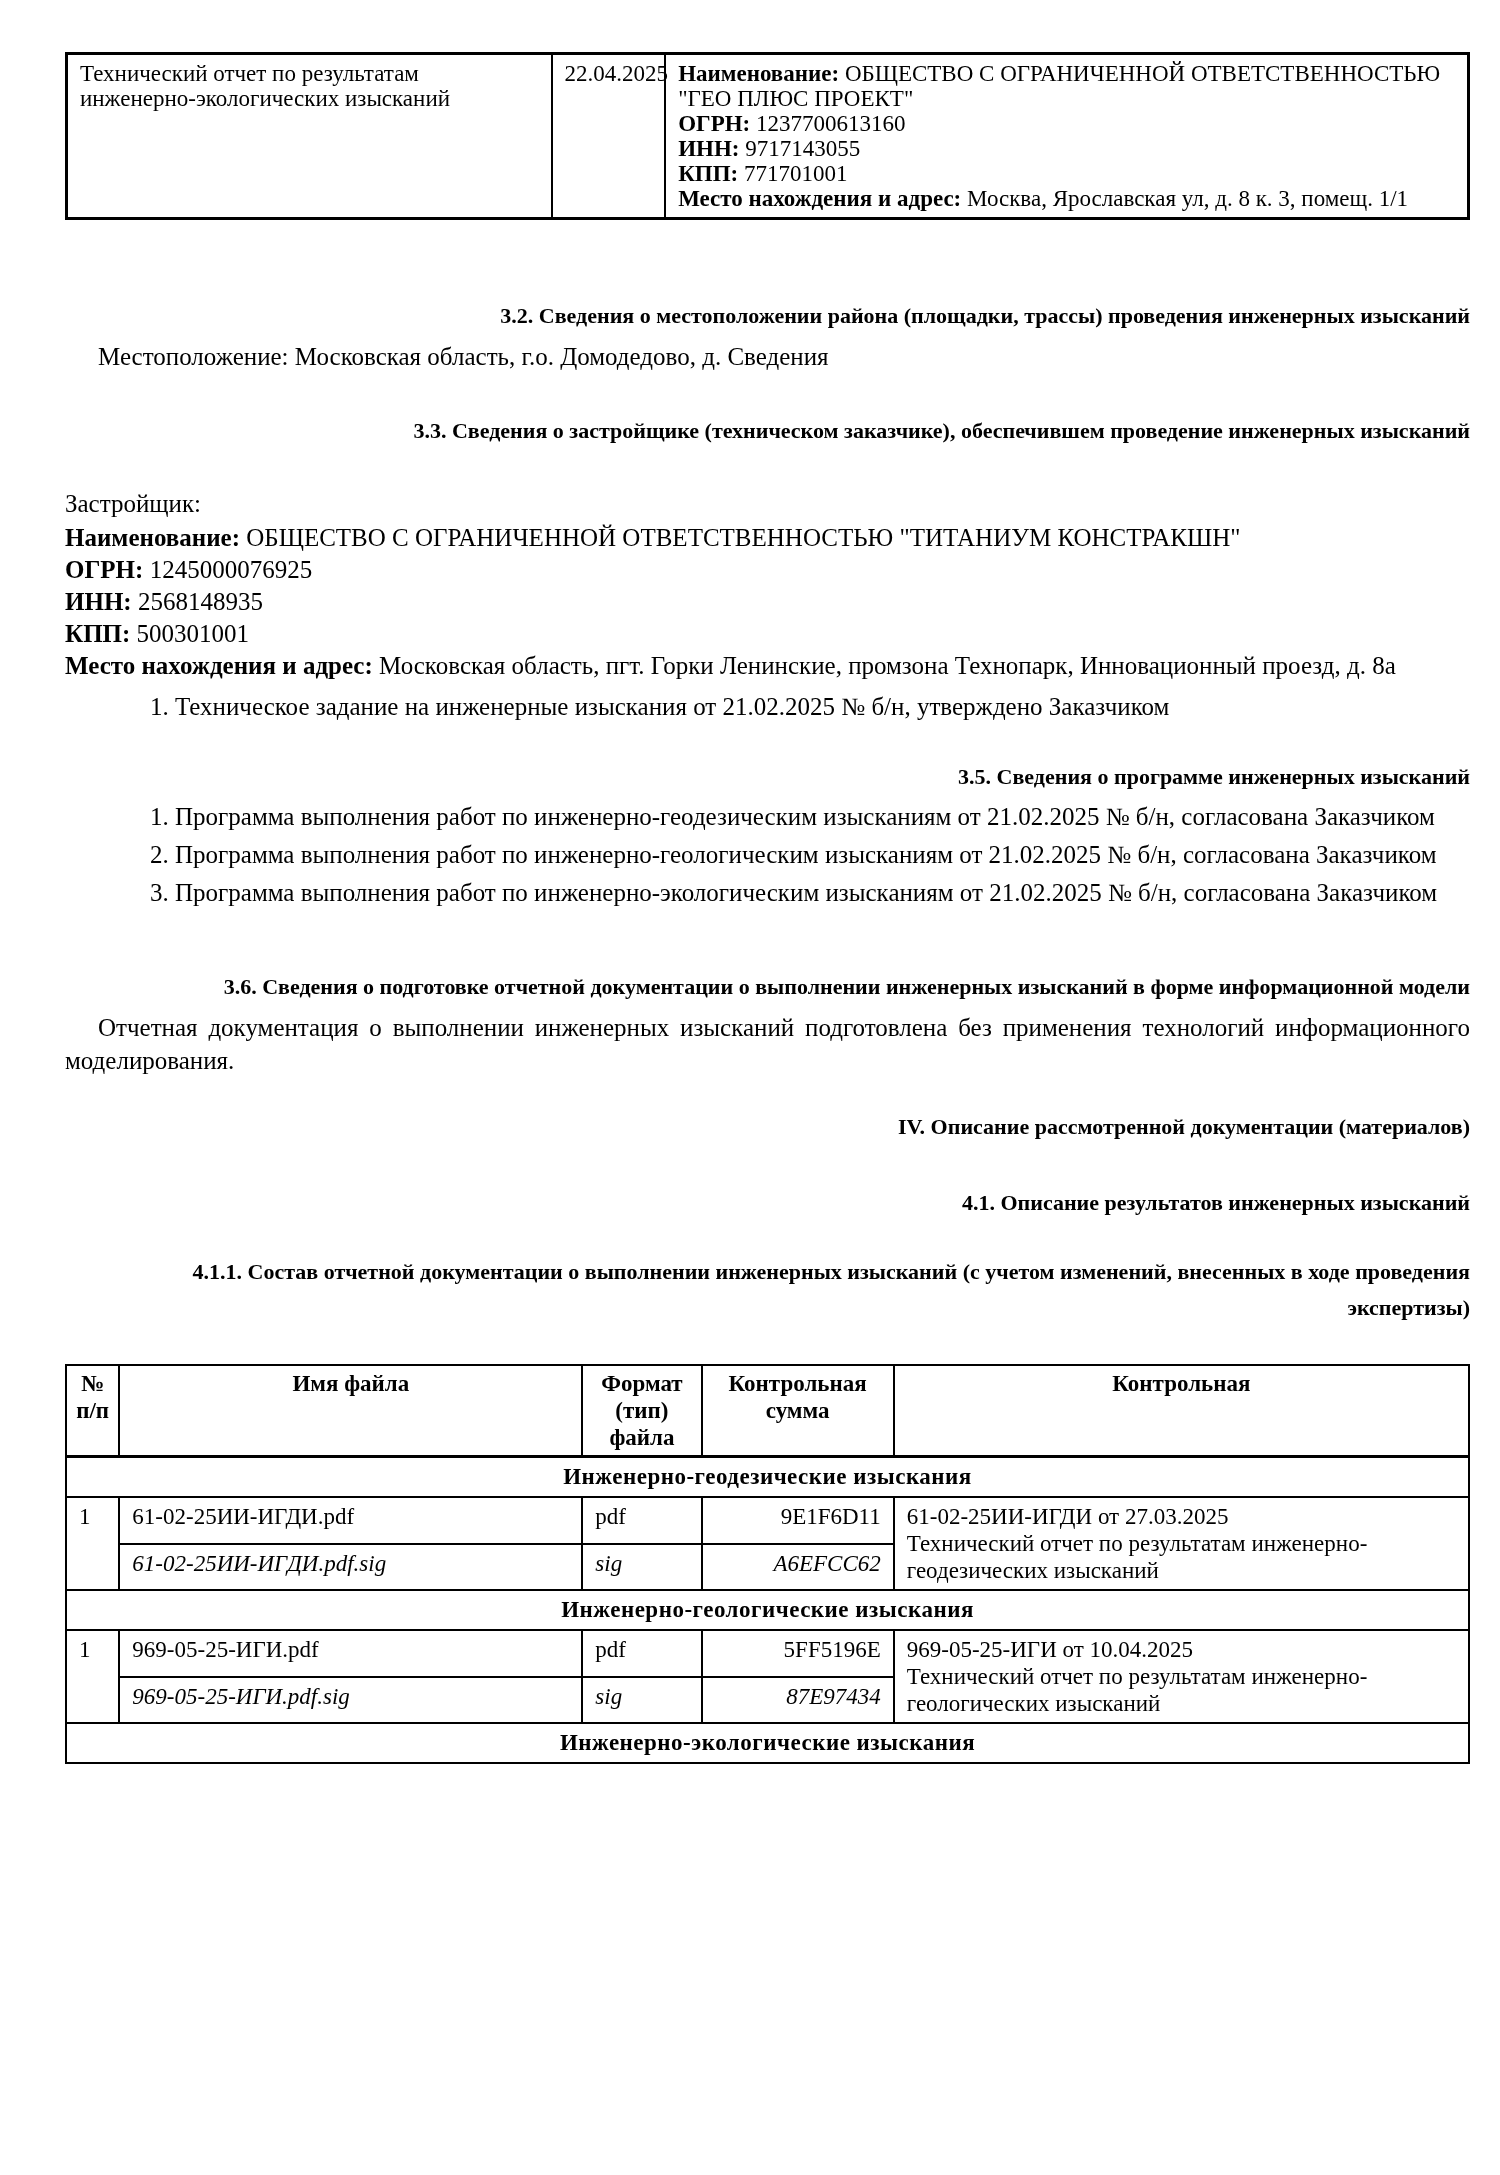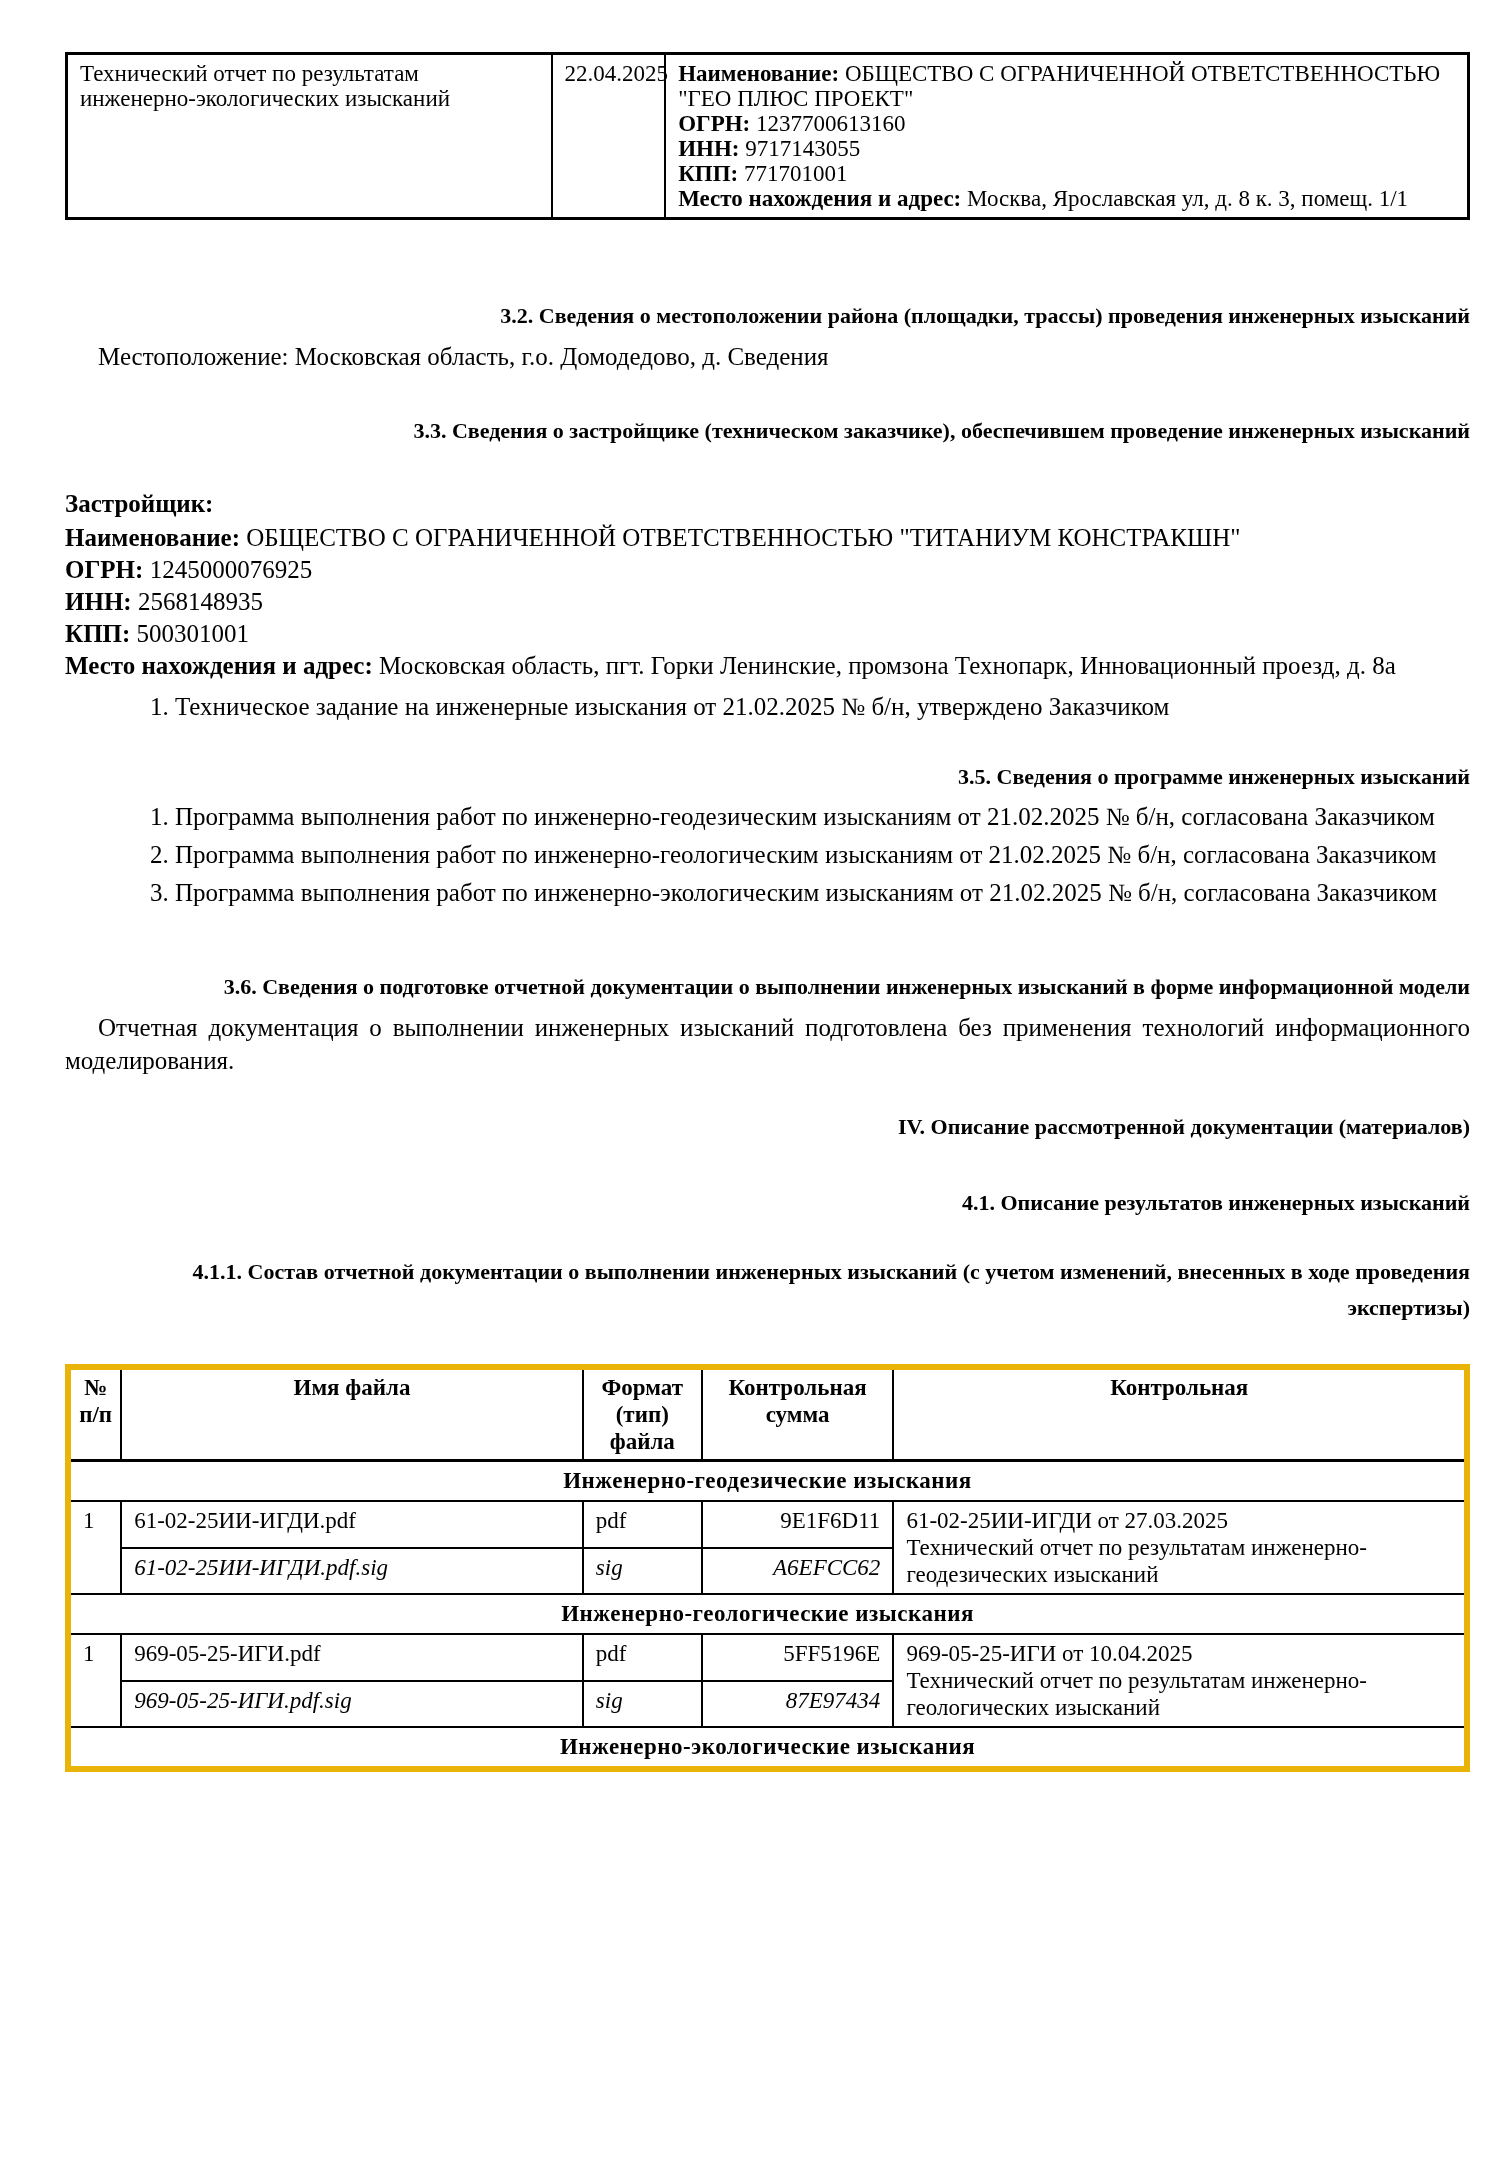--- a/index.html
+++ b/index.html
@@ -16,40 +16,40 @@
   .ht-date { text-align:center; }
   .ht-org div { margin:0; }
   .ht-org b { font-weight:bold; }
 
   
   .h { font-weight:bold; font-size:22px; line-height:36px; text-align:right; }
   .p { font-size:25px; line-height:33px; }
   .ind-s { text-indent:33px; }
   .ind-l { text-indent:85px; }
   .just { text-align:justify; }
-  .bold { font-weight:bold; }
+  .bold { font-weight:normal; }
 
   .mt-s32  { margin-top:78px; }
   .mt-loc  { margin-top:6px; }
   .mt-s33  { margin-top:40px; }
   .mt-dev  { margin-top:38px; }
   .dev-block { margin-top:2px; }
   .dev-block .fld { font-size:25px; line-height:32px; }
   .mt-s34  { margin-top:86px; }
   .mt-i34  { margin-top:8px; }
   .mt-s35  { margin-top:36px; }
   .item35  { margin-top:5px; }
   .mt-s36  { margin-top:60px; }
   .mt-b36  { margin-top:6px; }
   .mt-s4   { margin-top:32px; }
   .mt-s41  { margin-top:40px; }
   .mt-s411 { margin-top:33px; }
 
   
-  .files-table { width:100%; border-collapse:collapse; border:6px solid #eab308; table-layout:fixed; margin-top:38px; }
+  .files-table { width:100%; border-collapse:collapse; border:2px solid #eab308; table-layout:fixed; margin-top:38px; }
   .files-table td { border:2px solid #000; vertical-align:top; padding:5px 12px; font-size:23px; line-height:28px; word-wrap:break-word; }
   .ft-head td { font-weight:bold; text-align:center; padding:4px 6px; line-height:27px; border-bottom:3px solid #000; }
   .ft-section { font-weight:bold; font-size:32px; line-height:44px; text-align:center; letter-spacing:0.5px; border-top:3px solid #000; border-bottom:3px solid #000; }
   .ctr { text-align:right; }
   .it  { font-style:italic; }
   .ft-note div { line-height:27px; }
   .ft-num { padding-left:10px; }
 </style>
 </head>
 <body>

